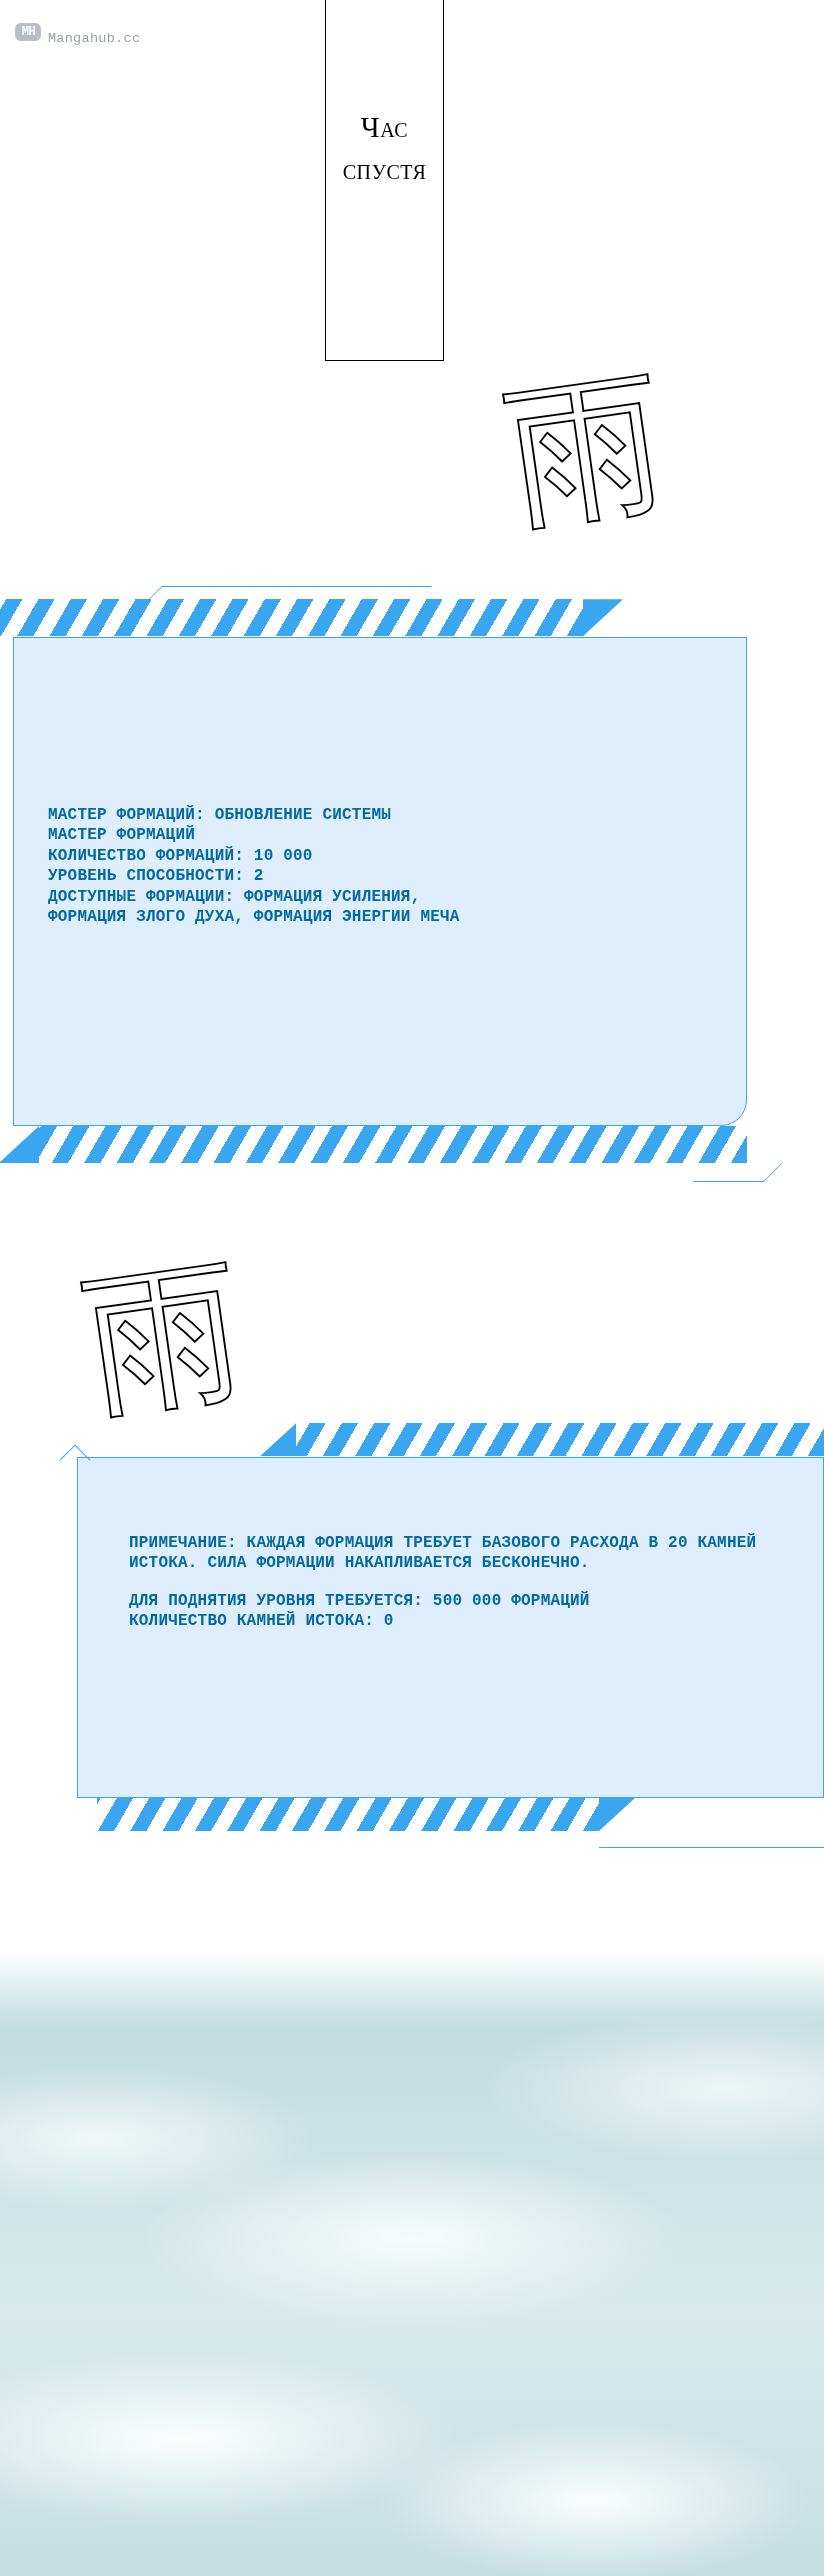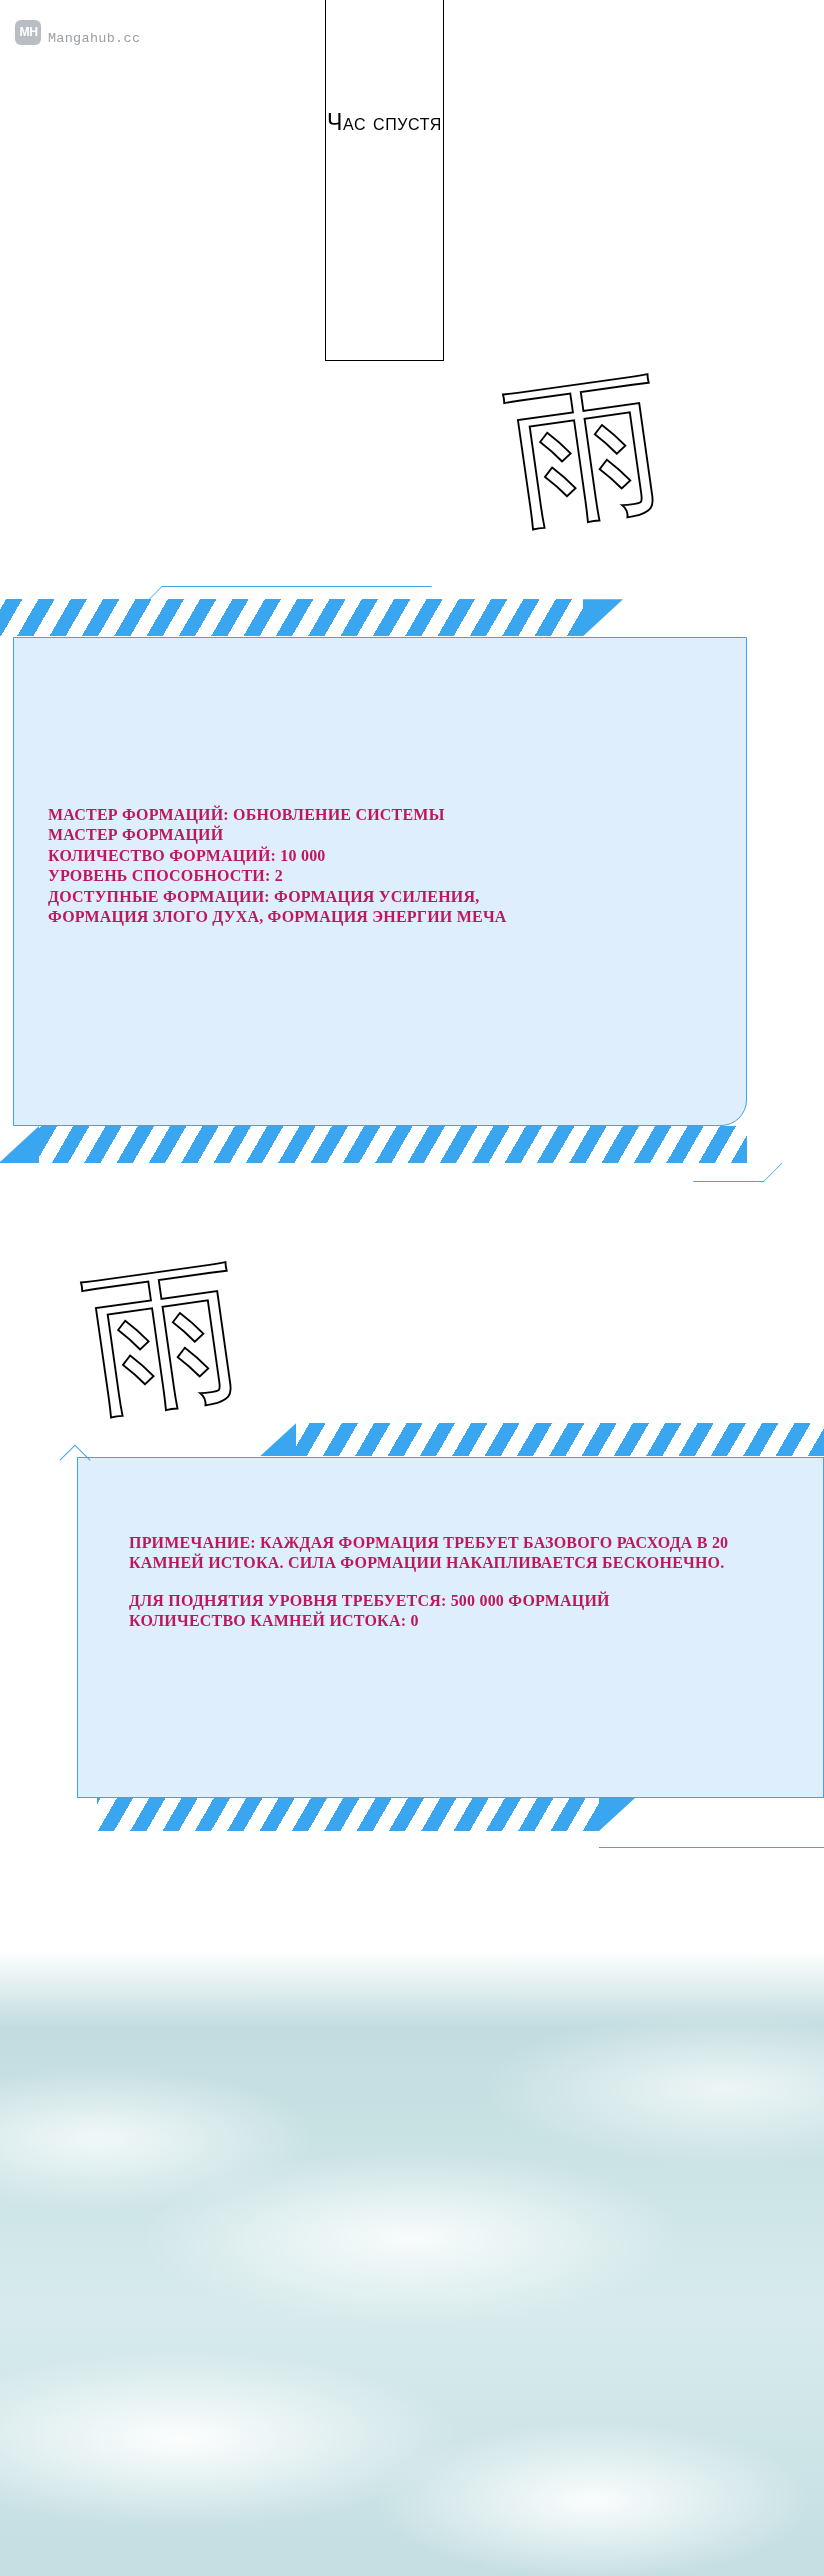--- a/index.html
+++ b/index.html
@@ -22,31 +22,31 @@
     left: 11.6px;
     display: flex;
     align-items: center;
     gap: 6.4px;
     background: rgba(255,255,255,0.55);
     border-radius: 11.6px;
     padding: 3.2px 10.3px 3.2px 3.9px;
   }
   .wm-logo {
     width: 26px;
-    height: 25px;
+    height: 18px;
     border-radius: 5.8px;
     background: #b9bec4;
     color: #ffffff;
     display: flex;
     align-items: center;
     justify-content: center;
     font-size: 12.2px;
     font-weight: bold;
     letter-spacing: -0.6px;
-    font-family: Liberation Sans, sans-serif;
+    font-family: Liberation Mono, monospace;
   }
   .wm-text {
     color: #9aa0a6;
     font-size: 13.5px;
     font-family: "Liberation Mono", monospace;
     letter-spacing: 0.3px;
     margin-top: 12px;
   }
 
   
@@ -61,22 +61,22 @@
     border-top: none;
     display: flex;
     align-items: flex-start;
     justify-content: center;
     box-sizing: border-box;
   }
   .narration-text {
     margin-top: 106px;
     text-align: center;
     color: #000000;
-    font-family: Liberation Sans, sans-serif;
-    font-size: 23px;
+    font-family: Liberation Serif, serif;
+    font-size: 29px;
     line-height: 1.45;
     font-variant: small-caps;
     letter-spacing: 0.6px;
   }
 
   
   .panel {
     position: absolute;
     box-sizing: border-box;
   }
@@ -92,22 +92,22 @@
       -60deg,
       #3aa6ef 0px,
       #3aa6ef 14px,
       #ffffff 14px,
       #ffffff 28px
     );
     box-sizing: border-box;
   }
   .panel-text {
     position: absolute;
-    color: #be185d;
-    font-family: Liberation Serif, serif;
+    color: #0369a1;
+    font-family: Liberation Mono, monospace;
     font-weight: bold;
     font-size: 16px;
     line-height: 1.28;
     letter-spacing: 0.2px;
     text-transform: uppercase;
     white-space: pre-line;
   }
 
   
   #panel1 { left: 0px; top: 580px; width: 766px; height: 657px; }

